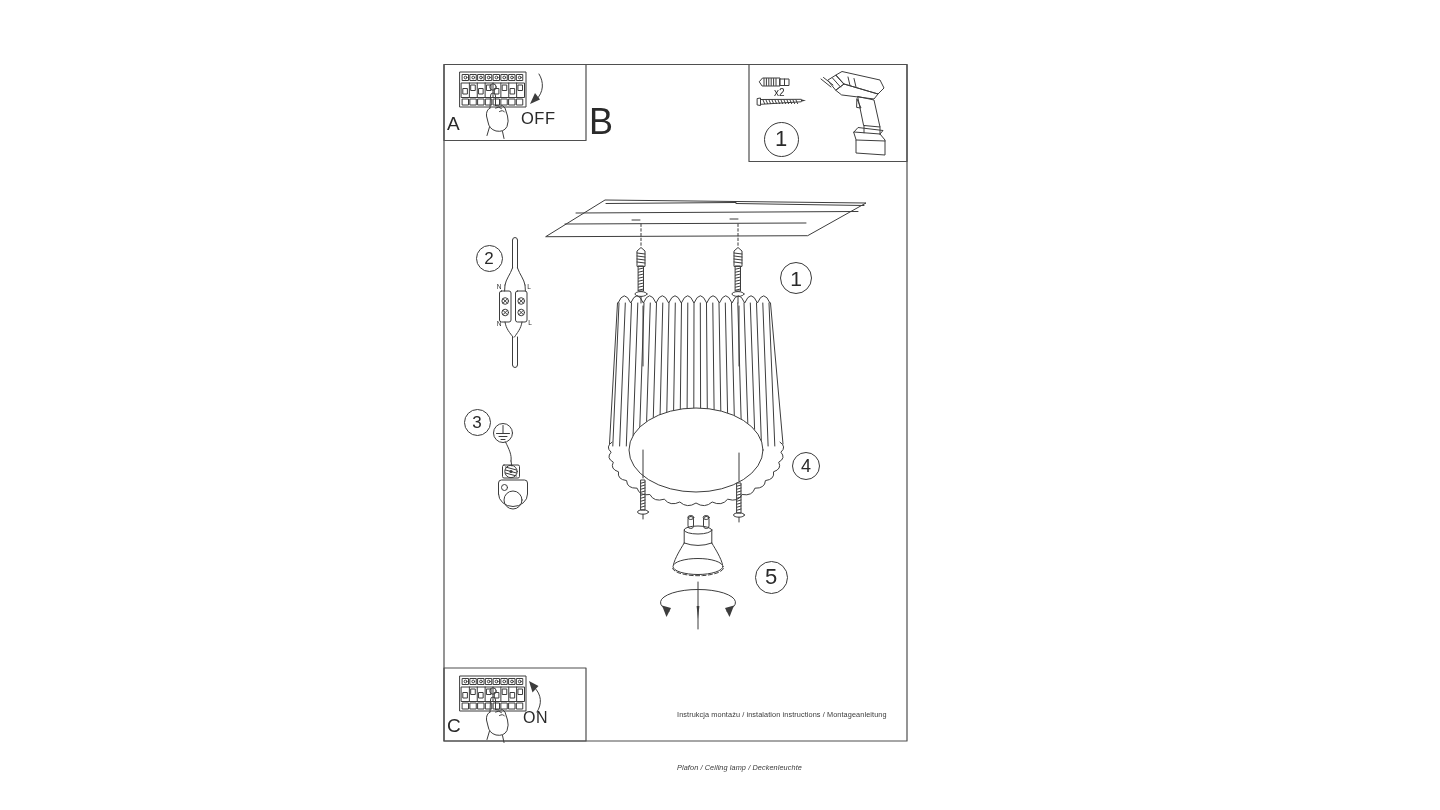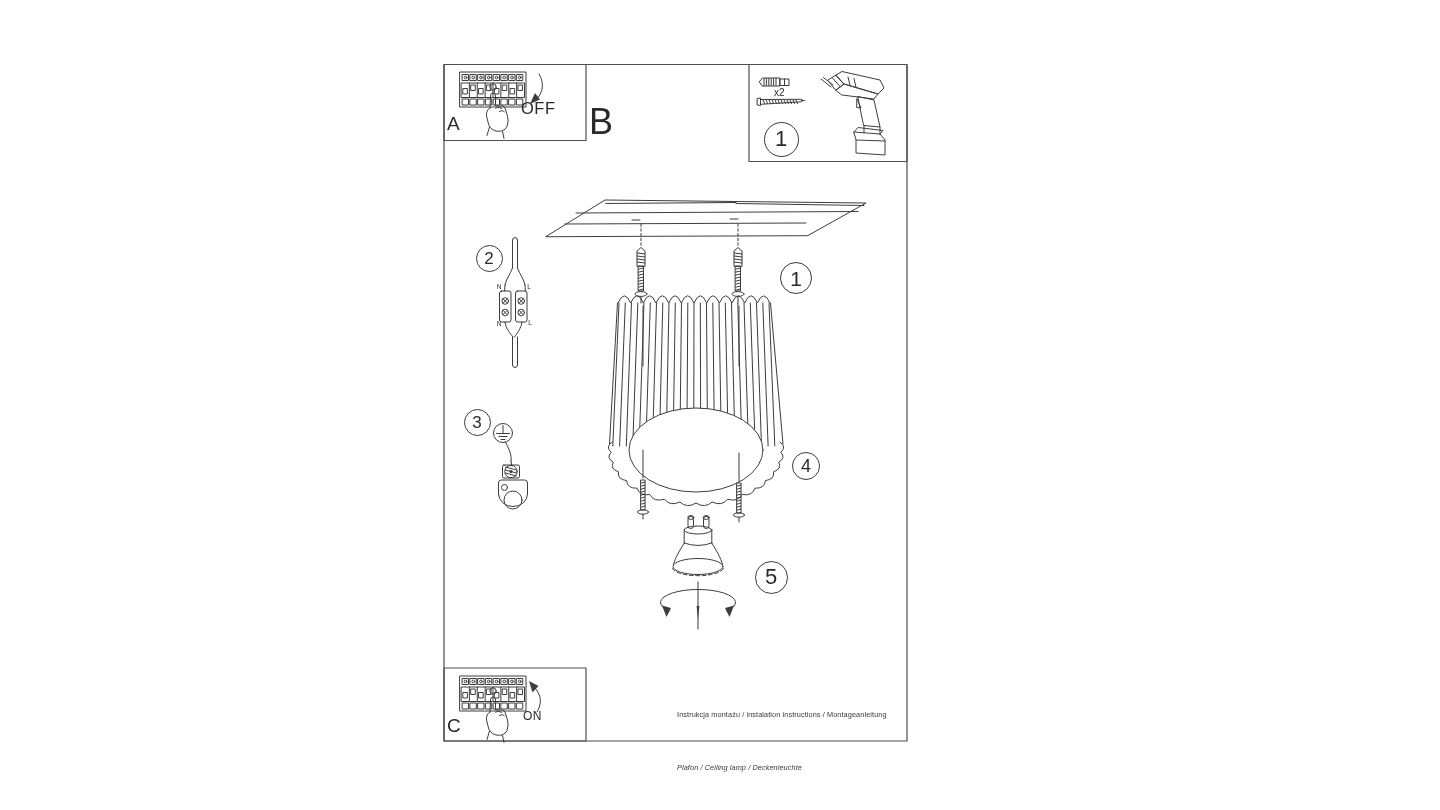--- a/index.html
+++ b/index.html
@@ -352,22 +352,22 @@
         <circle cx="33" cy="15" r="3.2"></circle>
         <path d="M30,36 L30.5,24 Q30.5,21 33,21 Q35.5,21 35.5,24 L35.5,33.5 M30,36 Q26,38 26.5,44 L28,50 Q29,57 36,59 Q44,60.5 47,54.5 Q49,49 47.5,44 L45,36 Q43,32.5 39.5,34 L35.5,33.5 M35.5,36 Q39,34 41.5,36.5 M39.5,39.5 Q43,37.5 44.5,40 M29.5,55 L27,63.5 M42.5,59.5 L44,66.5"></path>
       </g>
     <path d="M537,712 C542,704 542,695 534,687"></path>
     <polygon class="f" points="529,681 538.5,686 532.5,692.5"></polygon>
   </svg>
 
   <div class="lbl" style="left:447px;top:114px;font-size:19px;">A</div>
   <div class="lbl" style="left:589px;top:104px;font-size:36px;">B</div>
   <div class="lbl" style="left:447px;top:716px;font-size:19px;">C</div>
-  <div class="lbl" style="left:521px;top:100px;font-size:16.5px;letter-spacing:0.5px;">OFF</div>
-  <div class="lbl" style="left:523px;top:710px;font-size:12px;letter-spacing:0.5px;">ON</div>
+  <div class="lbl" style="left:521px;top:110px;font-size:16.5px;letter-spacing:0.5px;">OFF</div>
+  <div class="lbl" style="left:523px;top:710px;font-size:16px;letter-spacing:0.5px;">ON</div>
   <div class="lbl" style="left:774px;top:88px;font-size:10px;">x2</div>
 
   <div class="badge" style="left:763.5px;top:121.5px;width:33px;height:33px;font-size:22px;">1</div>
   <div class="badge" style="left:780px;top:262px;width:30px;height:30px;font-size:21px;">1</div>
   <div class="badge" style="left:475.5px;top:244.5px;width:25px;height:25px;font-size:17px;">2</div>
   <div class="badge" style="left:463.5px;top:408.5px;width:25px;height:25px;font-size:17px;">3</div>
   <div class="badge" style="left:792px;top:452px;width:26px;height:26px;font-size:18px;">4</div>
   <div class="badge" style="left:754.5px;top:560.5px;width:31px;height:31px;font-size:22px;">5</div>
 
   <div class="lbl tiny" style="left:494px;top:284px;">N</div>

